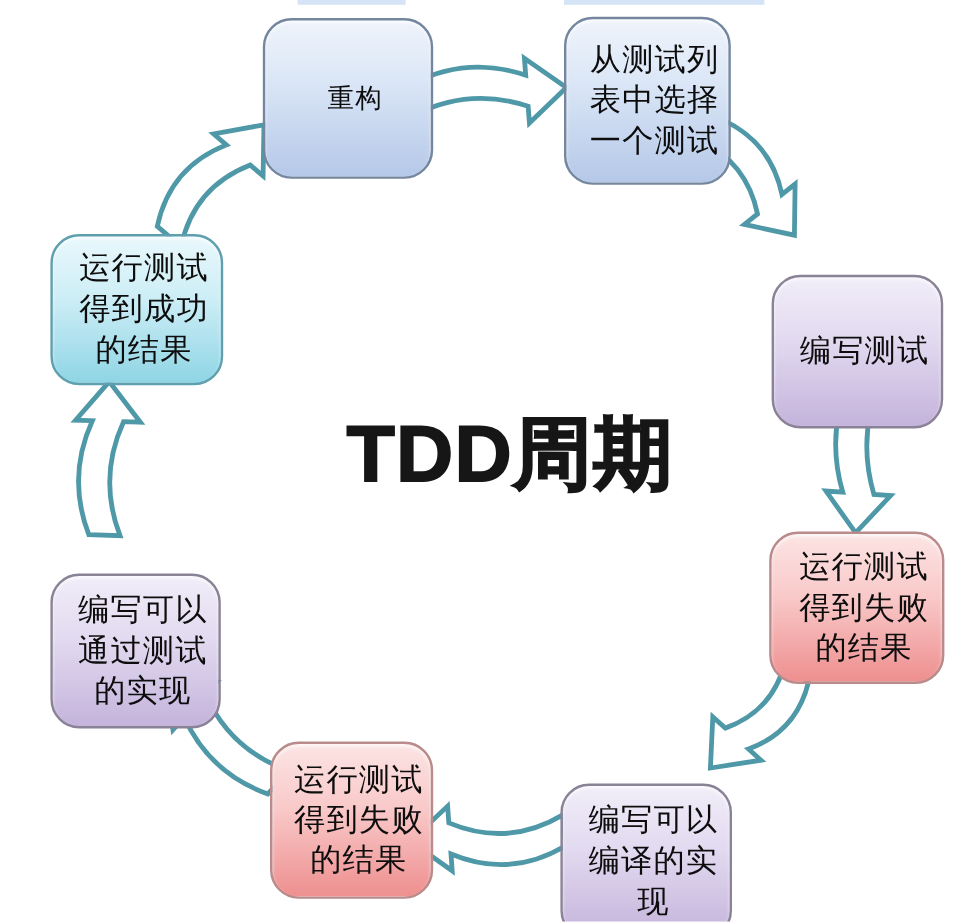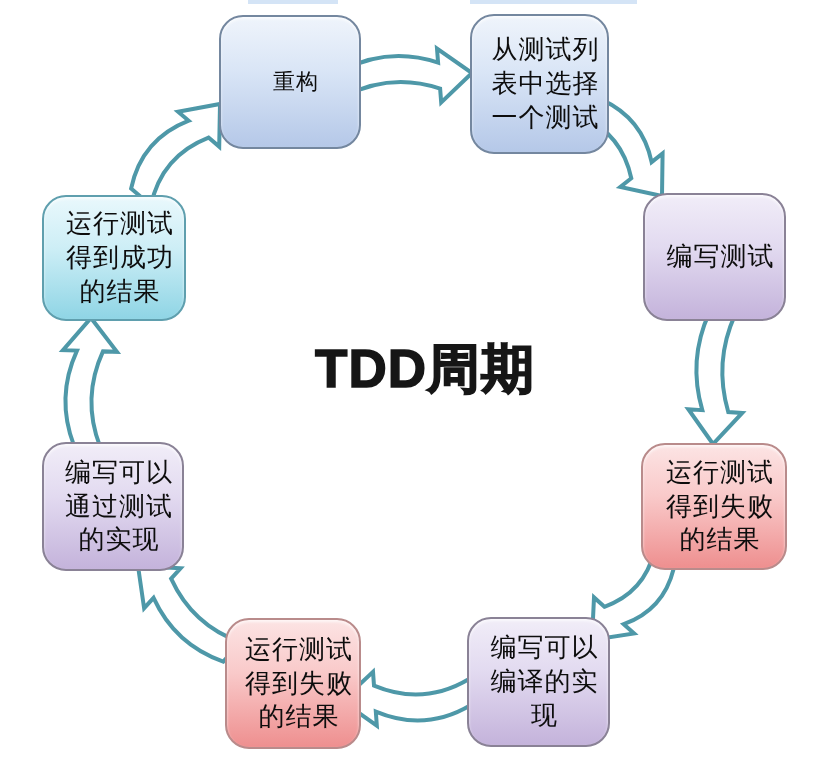--- a/index.html
+++ b/index.html
@@ -18,40 +18,41 @@
     padding-left:12px;
   }
   .label{white-space:pre-line;}
   .blue{
     background:linear-gradient(180deg,#eff4fb 0%,#d9e5f6 42%,#b5c8e8 100%);
     border:2px solid #74879f;
   }
   .purple{
     background:linear-gradient(180deg,#f1edf8 0%,#e2daf0 42%,#c4b3db 100%);
     border:2px solid #8a8296;
+    margin-top:36px;
   }
   .red{
     background:linear-gradient(180deg,#fce4e4 0%,#f9c9c9 42%,#ee8f8f 100%);
     border:2px solid #b98b8b;
   }
   .cyan{
     background:linear-gradient(180deg,#e9f8fc 0%,#cdeef6 42%,#8fd5e5 100%);
     border:2px solid #5f9fae;
   }
   .n1{left:219px;top:15px;width:126px;height:130px;font-size:22px;}
   .n2{left:470px;top:14px;width:123px;height:136px;}
   .n3{left:643px;top:193px;width:127px;height:124px;}
   .n4{left:641px;top:443px;width:130px;height:123px;}
   .n5{left:467px;top:617px;width:127px;height:126px;}
   .n6{left:225px;top:618px;width:120px;height:127px;}
   .n7{left:42px;top:442px;width:126px;height:125px;}
   .n8{left:42px;top:195px;width:128px;height:122px;}
   .title{
     position:absolute;z-index:2;left:240px;top:334px;width:370px;
-    text-align:center;font-size:53px;font-weight:bold;color:#161616;
+    text-align:center;font-size:66px;font-weight:bold;color:#161616;
     -webkit-text-stroke:1.5px #161616;letter-spacing:1px;
   }
   .top-strip{position:absolute;top:0;height:4px;background:#d4e4f6;z-index:0;}
   .strip-a{left:248px;width:90px;}
   .strip-b{left:470px;width:167px;}
 </style>
 </head>
 <body>
 
 <div id="canvas">

